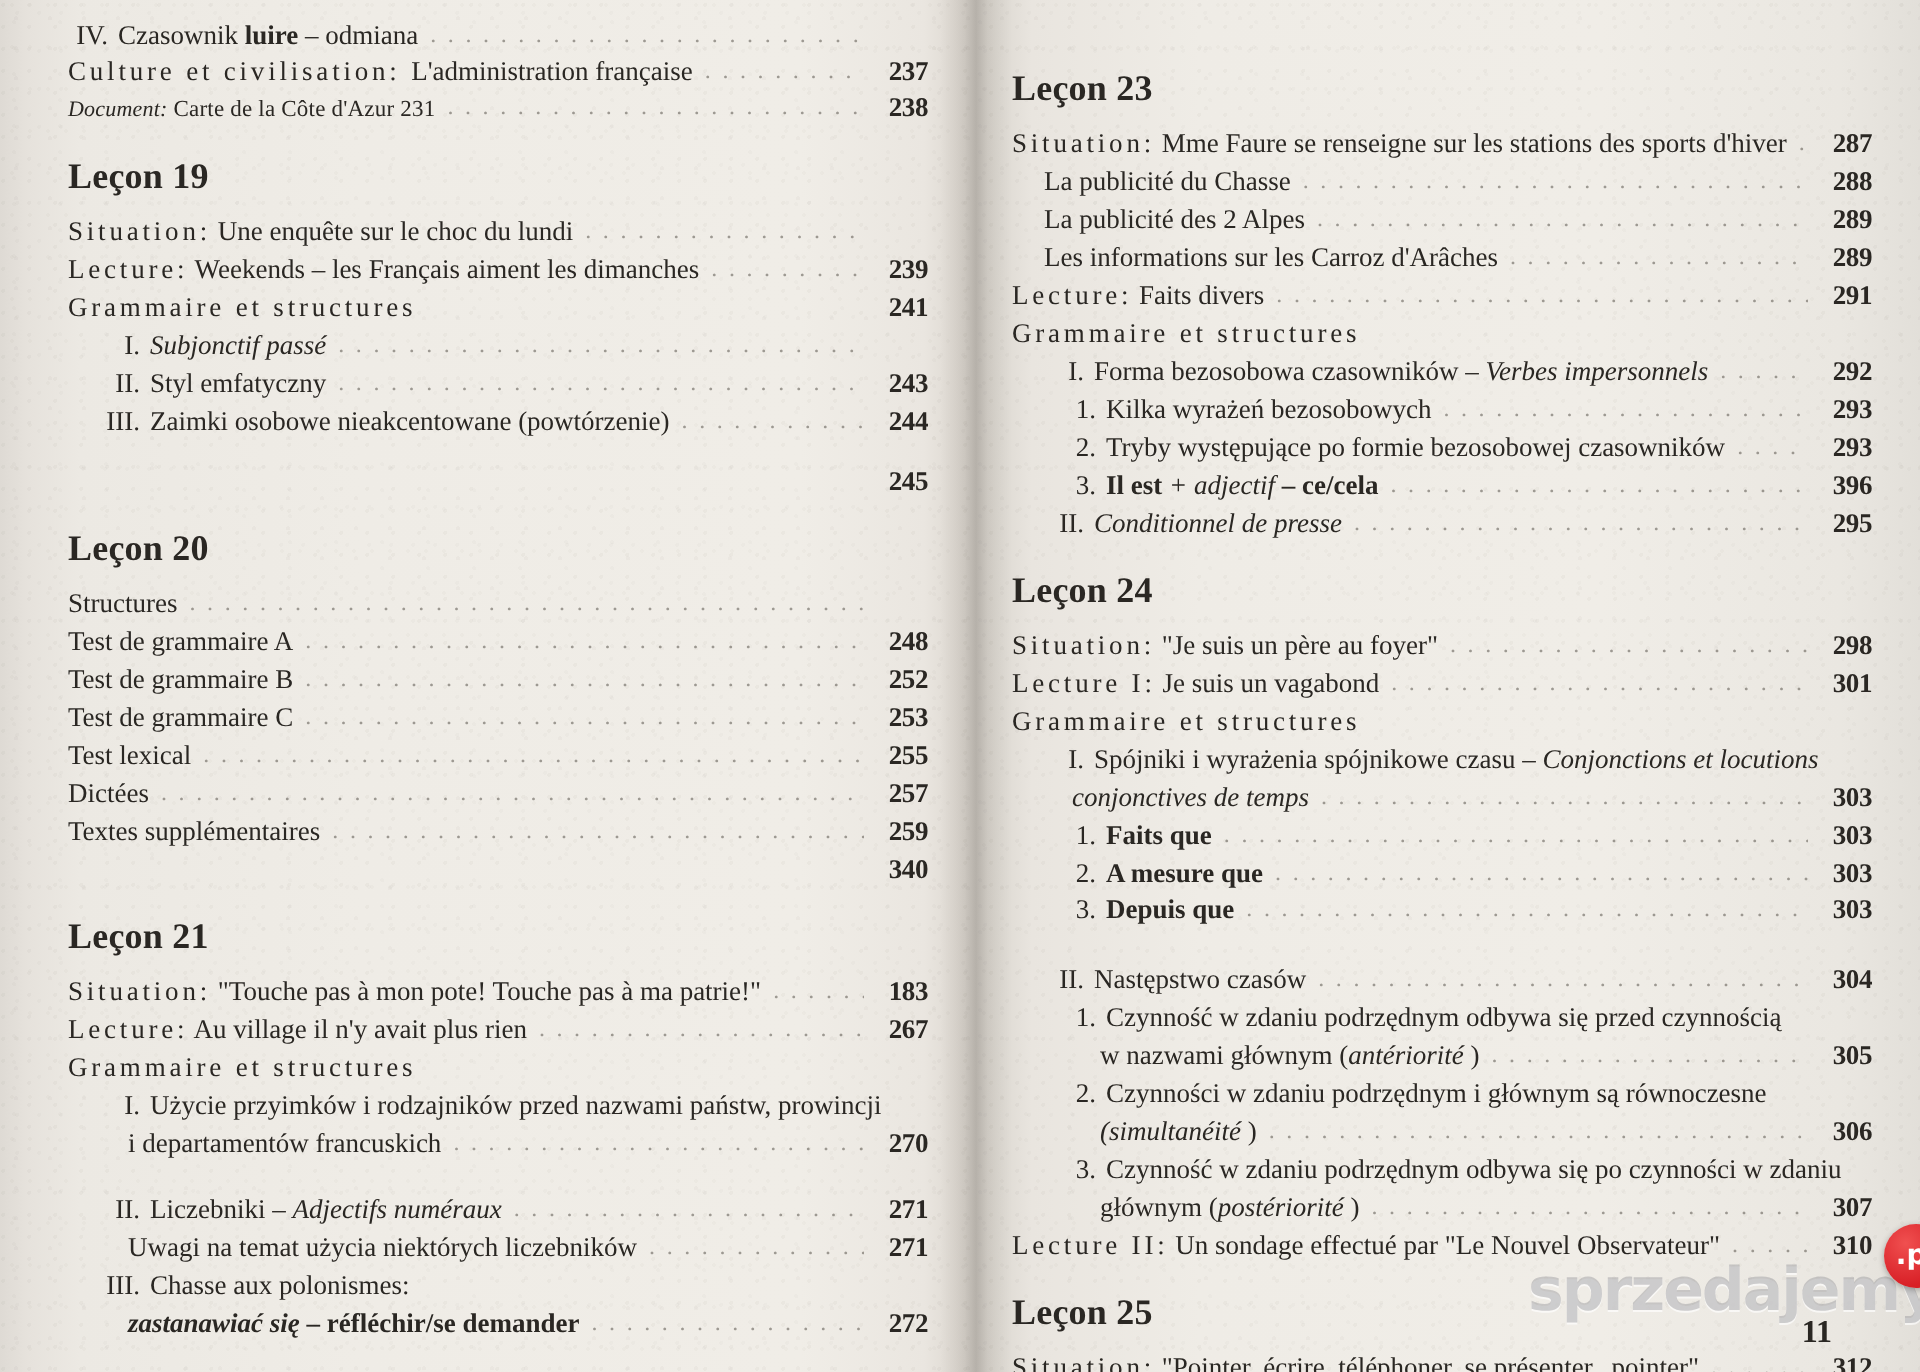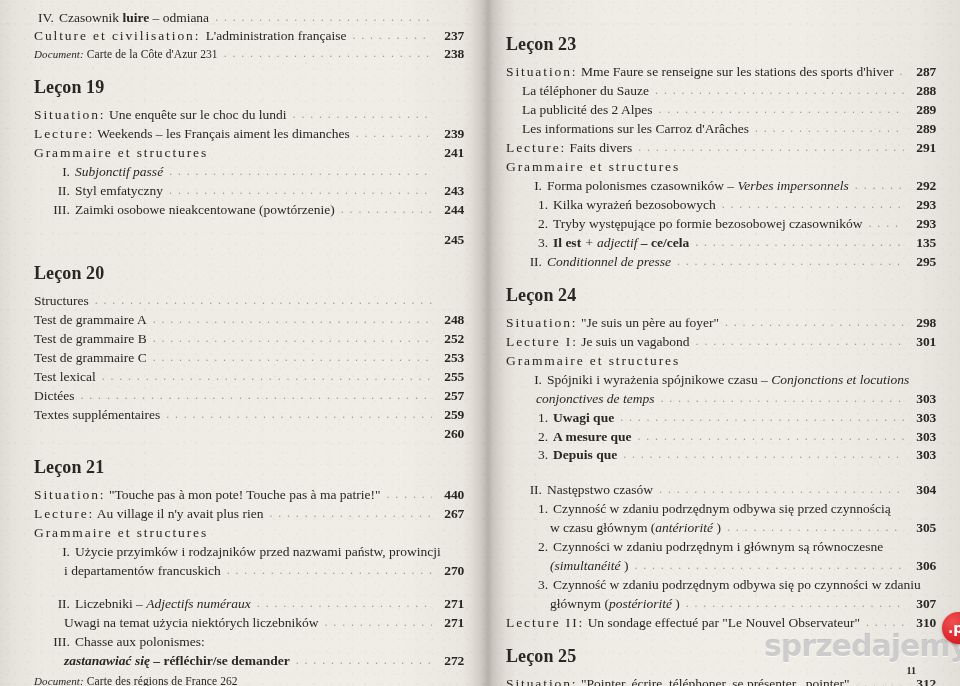--- a/index.html
+++ b/index.html
@@ -126,21 +126,21 @@
 
   
   .gap-lesson { height: 17px; }
   .gap-sm { height: 7px; }
 
   
   #folio {
     position: absolute;
     right: 44px;
     bottom: 10px;
-    font-size: 10px;
+    font-size: 16px;
     font-weight: 700;
   }
 
   
   #watermark {
     position: absolute;
     left: 770px;
     top: 628px;
     pointer-events: none;
     user-select: none;
@@ -273,30 +273,30 @@
       <span class="pg">257</span>
     </div>
     <div class="row entry" style="margin-top:3px">
       <span class="txt">Textes supplémentaires</span>
       <span class="dots"></span>
       <span class="pg">259</span>
     </div>
     <div class="row entry nodots" style="margin-top:3px">
       <span class="txt"></span>
       <span class="dots"></span>
-      <span class="pg">260</span>
+      <span class="pg">340</span>
     </div>
 
     <div class="gap-lesson"></div>
     <div class="lesson">Leçon 21</div>
     <div class="gap-sm"></div>
     <div class="row entry h-spaced">
       <span class="txt"><span>Situation:</span><span style="letter-spacing:0"> "Touche pas à mon pote! Touche pas à ma patrie!"</span></span>
       <span class="dots"></span>
-      <span class="pg">440</span>
+      <span class="pg">183</span>
     </div>
     <div class="row entry h-spaced" style="margin-top:3px">
       <span class="txt"><span>Lecture:</span><span style="letter-spacing:0"> Au village il n'y avait plus rien</span></span>
       <span class="dots"></span>
       <span class="pg">267</span>
     </div>
     <div class="row entry h-spaced nodots" style="margin-top:3px">
       <span class="txt">Grammaire et structures</span>
       <span class="dots"></span>
         <span class="pg"></span>
@@ -323,44 +323,39 @@
     </div>
     <div class="row entry ind1 nodots" style="margin-top:3px">
       <span class="txt"><span class="rn rn-w">III.</span><span>Chasse aux polonismes:</span></span>
       <span class="dots"></span>
         <span class="pg"></span>
     </div>
     <div class="row entry ind2" style="margin-top:3px">
       <span class="txt"><span class="bi">zastanawiać się</span><span class="bd"> – réfléchir/se demander</span></span>
       <span class="dots"></span>
       <span class="pg">272</span>
-    </div>
-    <div class="row doc nodots" style="margin-top:6px">
-      <span class="txt"><span class="lead">Document:</span> <span>Carte des régions de France  262</span></span>
-      <span class="dots"></span>
-        <span class="pg"></span>
     </div>
 
     <div class="gap-lesson"></div>
     <div class="lesson">Leçon 22</div>
 
   </div>
 
   <div class="col col-right">
     <div style="height:34px"></div>
 
     <div class="lesson">Leçon 23</div>
     <div class="gap-sm"></div>
     <div class="row entry h-spaced">
       <span class="txt"><span>Situation:</span><span style="letter-spacing:0"> Mme Faure se renseigne sur les stations des sports d'hiver</span></span>
       <span class="dots"></span>
       <span class="pg">287</span>
     </div>
     <div class="row entry ind1" style="margin-top:3px">
-      <span class="txt">La téléphoner du Sauze</span>
+      <span class="txt">La publicité du Chasse</span>
       <span class="dots"></span>
       <span class="pg">288</span>
     </div>
     <div class="row entry ind1" style="margin-top:3px">
       <span class="txt">La publicité des 2 Alpes</span>
       <span class="dots"></span>
       <span class="pg">289</span>
     </div>
     <div class="row entry ind1" style="margin-top:3px">
       <span class="txt">Les informations sur les Carroz d'Arâches</span>
@@ -371,38 +366,38 @@
       <span class="txt"><span>Lecture:</span><span style="letter-spacing:0"> Faits divers</span></span>
       <span class="dots"></span>
       <span class="pg">291</span>
     </div>
     <div class="row entry h-spaced nodots" style="margin-top:3px">
       <span class="txt">Grammaire et structures</span>
       <span class="dots"></span>
         <span class="pg"></span>
     </div>
     <div class="row entry ind1" style="margin-top:3px">
-      <span class="txt"><span class="rn rn-w">I.</span><span>Forma polonismes czasowników – </span><span class="it">Verbes impersonnels</span></span>
+      <span class="txt"><span class="rn rn-w">I.</span><span>Forma bezosobowa czasowników – </span><span class="it">Verbes impersonnels</span></span>
       <span class="dots"></span>
       <span class="pg">292</span>
     </div>
     <div class="row entry ind2" style="margin-top:3px">
       <span class="txt"><span class="rn" style="width:12px">1.</span><span>Kilka wyrażeń bezosobowych</span></span>
       <span class="dots"></span>
       <span class="pg">293</span>
     </div>
     <div class="row entry ind2" style="margin-top:3px">
       <span class="txt"><span class="rn" style="width:12px">2.</span><span>Tryby występujące po formie bezosobowej czasowników</span></span>
       <span class="dots"></span>
       <span class="pg">293</span>
     </div>
     <div class="row entry ind2" style="margin-top:3px">
       <span class="txt"><span class="rn" style="width:12px">3.</span><span class="bd">Il est</span><span class="it"> + adjectif</span><span class="bd"> – ce/cela</span></span>
       <span class="dots"></span>
-      <span class="pg">135</span>
+      <span class="pg">396</span>
     </div>
     <div class="row entry ind1" style="margin-top:3px">
       <span class="txt"><span class="rn rn-w">II.</span><span class="it">Conditionnel de presse</span></span>
       <span class="dots"></span>
       <span class="pg">295</span>
     </div>
 
     <div class="gap-lesson"></div>
     <div class="lesson">Leçon 24</div>
     <div class="gap-sm"></div>
@@ -425,21 +420,21 @@
       <span class="txt"><span class="rn rn-w">I.</span><span>Spójniki i wyrażenia spójnikowe czasu – </span><span class="it">Conjonctions et locutions</span></span>
       <span class="dots"></span>
         <span class="pg"></span>
     </div>
     <div class="row entry ind2" style="margin-top:3px">
       <span class="txt it">conjonctives de temps</span>
       <span class="dots"></span>
       <span class="pg">303</span>
     </div>
     <div class="row entry ind2" style="margin-top:3px">
-      <span class="txt"><span class="rn" style="width:12px">1.</span><span class="bd">Uwagi que</span></span>
+      <span class="txt"><span class="rn" style="width:12px">1.</span><span class="bd">Faits que</span></span>
       <span class="dots"></span>
       <span class="pg">303</span>
     </div>
     <div class="row entry ind2" style="margin-top:3px">
       <span class="txt"><span class="rn" style="width:12px">2.</span><span class="bd">A mesure que</span></span>
       <span class="dots"></span>
       <span class="pg">303</span>
     </div>
     <div class="row entry ind2" style="margin-top:2px">
       <span class="txt"><span class="rn" style="width:12px">3.</span><span class="bd">Depuis que</span></span>
@@ -450,21 +445,21 @@
       <span class="txt"><span class="rn rn-w">II.</span><span>Następstwo czasów</span></span>
       <span class="dots"></span>
       <span class="pg">304</span>
     </div>
     <div class="row entry ind2 nodots" style="margin-top:3px">
       <span class="txt"><span class="rn" style="width:12px">1.</span><span>Czynność w zdaniu podrzędnym odbywa się przed czynnością</span></span>
       <span class="dots"></span>
         <span class="pg"></span>
     </div>
     <div class="row entry ind3" style="margin-top:3px">
-      <span class="txt"><span>w czasu głównym (</span><span class="it">antériorité</span><span> )</span></span>
+      <span class="txt"><span>w nazwami głównym (</span><span class="it">antériorité</span><span> )</span></span>
       <span class="dots"></span>
       <span class="pg">305</span>
     </div>
     <div class="row entry ind2 nodots" style="margin-top:3px">
       <span class="txt"><span class="rn" style="width:12px">2.</span><span>Czynności w zdaniu podrzędnym i głównym są równoczesne</span></span>
       <span class="dots"></span>
         <span class="pg"></span>
     </div>
     <div class="row entry ind3" style="margin-top:3px">
       <span class="txt"><span class="it">(simultanéité</span><span> )</span></span>

